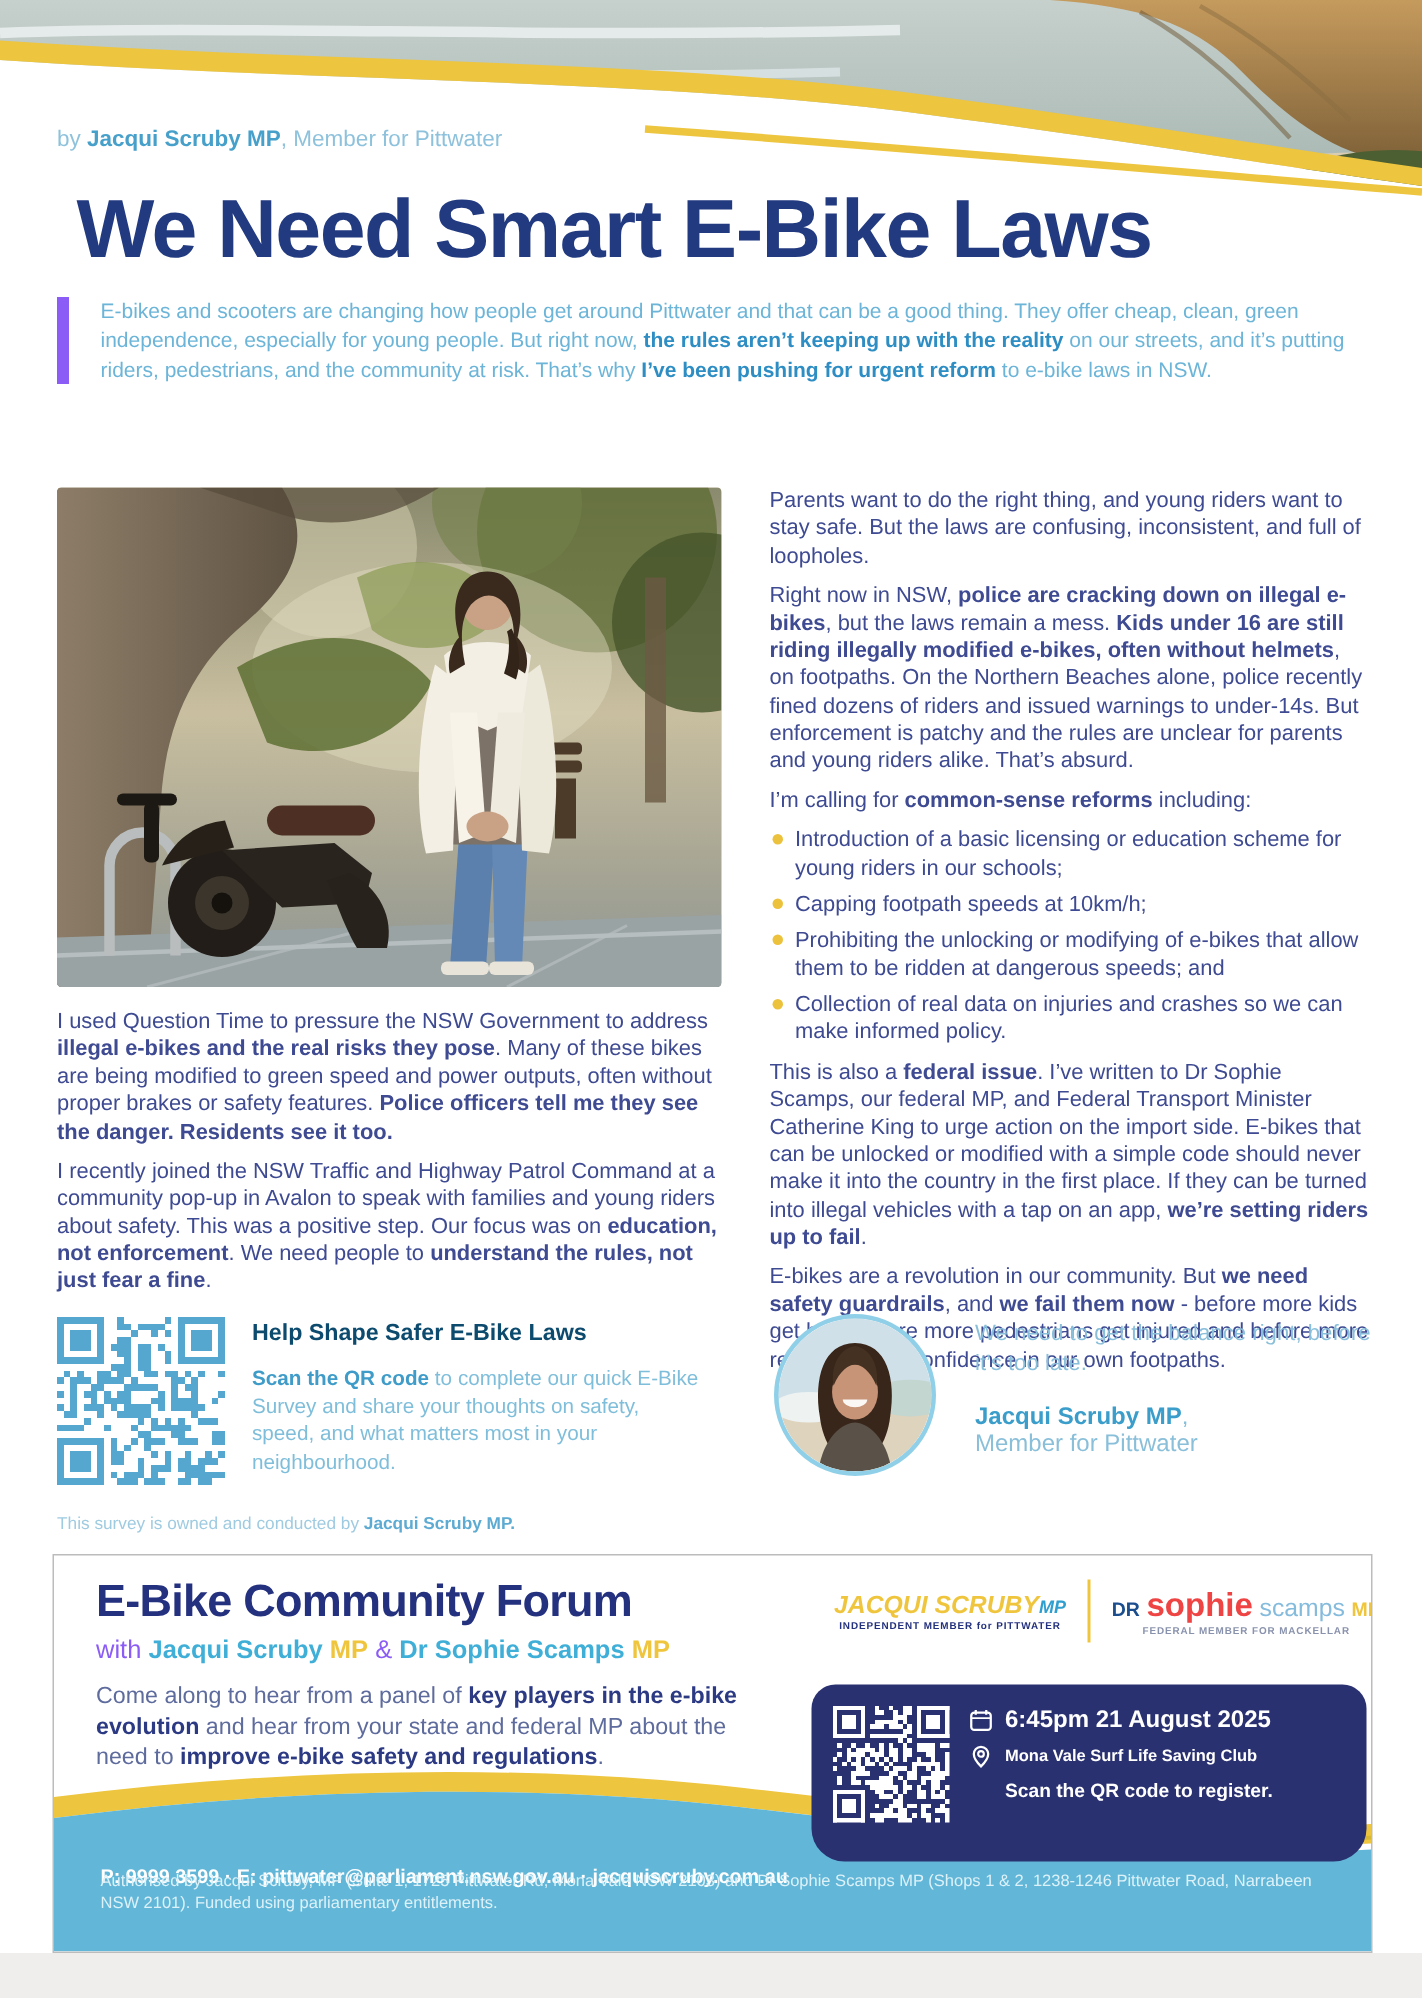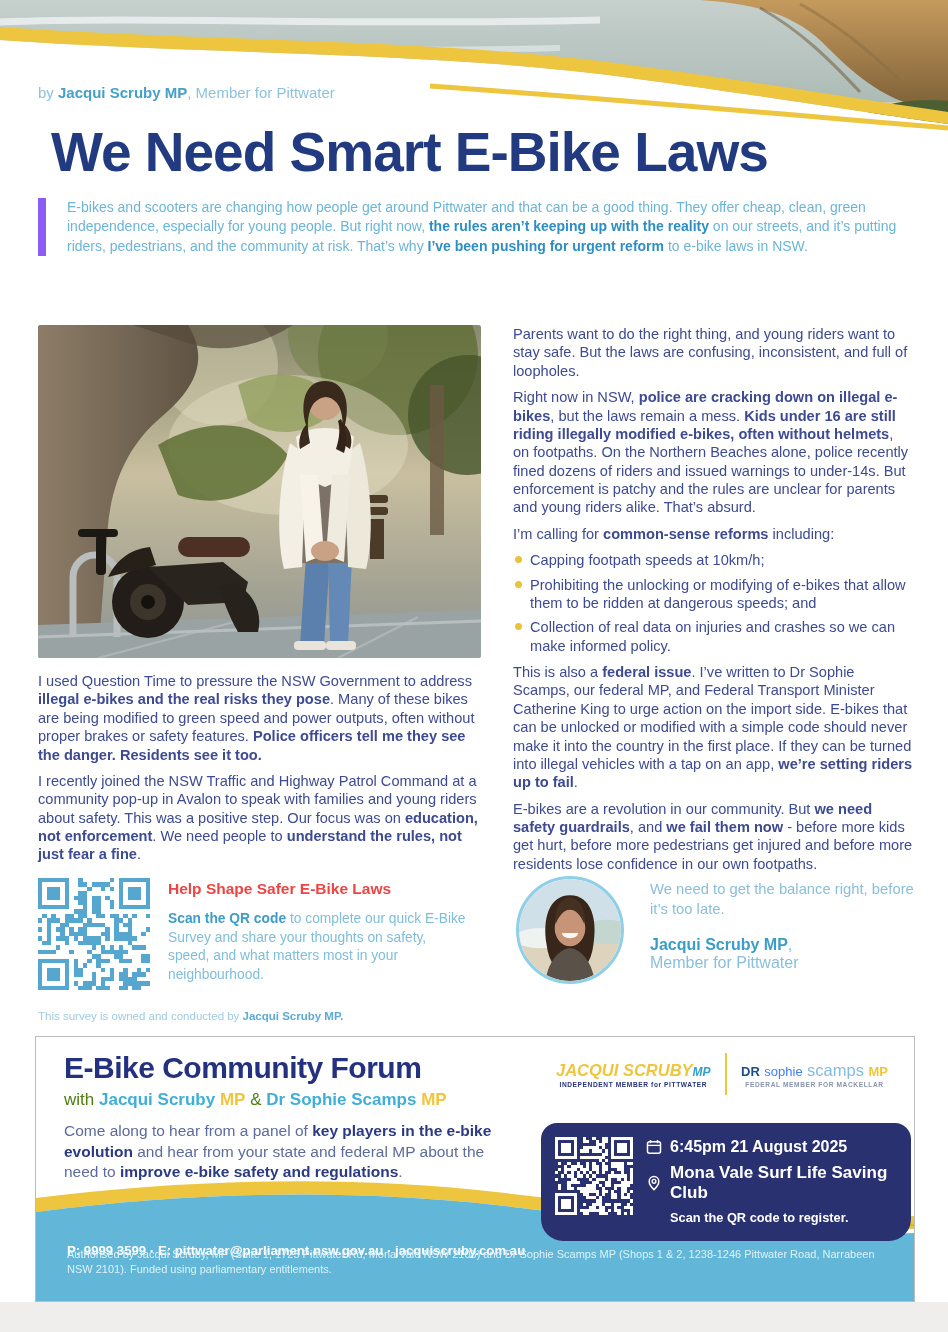--- a/index.html
+++ b/index.html
@@ -4,21 +4,21 @@
 <style>
   html,body{margin:0;padding:0;}
   body{
     width:948px;height:1332px;background:#efeeec;
     font-family:"Liberation Sans", sans-serif;
     -webkit-font-smoothing:antialiased;
   }
   .page{position:relative;width:948px;height:1302px;background:#ffffff;overflow:hidden;}
   .abs{position:absolute;}
   .b{font-weight:700;}
-  .c-light{color:#4d7c0f;}
+  .c-light{color:#8b5cf6;}
   .c-teal{color:#3fafd8;}
   .c-yellow{color:#f0c53e;}
 
   
   .banner{top:0;left:0;width:948px;height:132px;}
   .banner svg{display:block;width:100%;height:100%;}
 
   
   .byline{top:84px;left:38px;font-size:15px;color:#8ec2dc;}
   .byline .name{font-weight:700;color:#47a0ca;}
@@ -39,21 +39,21 @@
   .col-left .bodytext{margin-top:14px;}
   ul.reforms{list-style:none;margin:2px 0 8px 0;padding:0;}
   ul.reforms li{position:relative;padding-left:17px;margin-bottom:6px;font-size:14.6px;line-height:1.26;color:#3e4a91;}
   ul.reforms li .dot{position:absolute;left:2px;top:5px;width:7px;height:7px;border-radius:50%;background:#ecc23c;}
 
   
   .survey{top:878px;left:38px;width:443px;display:flex;gap:18px;}
   .survey-qr{width:112px;height:112px;flex:0 0 auto;}
   .survey-qr svg{width:112px;height:112px;display:block;}
   .survey-text{padding-top:2px;}
-  .survey-heading{font-size:15.5px;font-weight:700;color:#ef4444;margin-bottom:12px;}
+  .survey-heading{font-size:15.5px;font-weight:700;color:#0c4a6e;margin-bottom:12px;}
   .survey-body{font-size:13.8px;line-height:1.35;color:#7fbeda;width:300px;}
   .survey-body .b{color:#3f9cc9;}
   .disclaimer{top:1010px;left:38px;width:460px;font-size:11.5px;color:#9fcbe1;}
   .disclaimer .b{color:#5daBd2;}
 
   
   .quote{top:876px;left:516px;width:400px;display:flex;gap:26px;align-items:flex-start;}
   .avatar{width:102px;height:102px;border-radius:50%;border:3px solid #8fd0e8;box-shadow:0 0 0 2px #ffffff inset;overflow:hidden;flex:0 0 auto;background:#cfe0e8;}
   .avatar svg{display:block;width:100%;height:100%;}
   .quote-text{font-size:14.8px;line-height:1.35;color:#8abfda;padding-top:4px;}
@@ -70,34 +70,34 @@
 
   .logos{top:16px;left:520px;width:348px;display:flex;align-items:center;gap:14px;}
   .logo-jacqui{text-align:center;}
   .logo-jacqui .lg-name{font-size:16.5px;font-weight:700;font-style:italic;color:#f0c53e;letter-spacing:0;white-space:nowrap;}
   .logo-jacqui .lg-mp{font-size:12px;font-weight:700;font-style:italic;color:#2f9fd0;}
   .logo-jacqui .lg-tag{font-size:6.6px;font-weight:700;color:#24317e;letter-spacing:.6px;margin-top:1px;}
   .logo-divider{width:2.5px;height:42px;background:#f0c53e;flex:0 0 auto;}
   .logo-scamps{text-align:center;}
   .logo-scamps .row1{white-space:nowrap;}
   .logo-scamps .lg-dr{font-size:13px;font-weight:700;color:#1c4e8e;}
-  .logo-scamps .lg-first{font-size:13px;font-weight:400;color:#3b82f6;}
+  .logo-scamps .lg-first{font-size:22px;font-weight:700;color:#ef4444;}
   .logo-scamps .lg-last{font-size:16.5px;color:#85bbdc;}
   .logo-scamps .lg-mp{font-size:13px;font-weight:700;color:#f0c53e;}
   .logo-scamps .lg-tag{font-size:6.6px;font-weight:700;color:#8a93ad;letter-spacing:.6px;margin-top:1px;}
 
   .event-box{top:86px;left:505px;width:370px;height:118px;background:#2a3170;border-radius:16px 16px 22px 22px;
              display:flex;gap:13px;padding:14px 14px 0 14px;box-sizing:border-box;color:#fff;}
   .event-qr{width:78px;height:78px;flex:0 0 auto;}
   .event-qr svg{width:78px;height:78px;display:block;}
   .event-lines{padding-top:1px;}
   .event-row{display:flex;align-items:center;gap:8px;margin-bottom:7px;}
   .event-row svg{flex:0 0 auto;display:block;}
   .event-datetime{font-size:16px;font-weight:700;}
-  .event-venue{font-size:17px;font-weight:700;}
+  .event-venue{font-size:11px;font-weight:700;}
   .event-cta{font-size:12.8px;font-weight:700;margin-left:24px;}
 
   .forum-wave{left:0;bottom:0;width:878px;height:130px;}
   .forum-wave svg{display:block;width:100%;height:100%;}
   .footer-contact{left:31px;top:206px;font-size:13.2px;font-weight:700;color:#ffffff;}
   .footer-auth{left:31px;top:228px;width:820px;font-size:11px;line-height:1.4;color:#ddf1f8;}
 </style>
 </head>
 <body>
 
@@ -211,20 +211,21 @@
       <p><span>I used Question Time to pressure the NSW Government to address </span><span class="b">illegal e-bikes and the real risks they pose</span><span>. Many of these bikes are being modified to green speed and power outputs, often without proper brakes or safety features. </span><span class="b">Police officers tell me they see the danger. Residents see it too.</span></p>
       <p><span>I recently joined the NSW Traffic and Highway Patrol Command at a community pop-up in Avalon to speak with families and young riders about safety. This was a positive step. Our focus was on </span><span class="b">education, not enforcement</span><span>. We need people to </span><span class="b">understand the rules, not just fear a fine</span><span>.</span></p>
     </div>
   </div>
 
   <div class="abs col-right bodytext">
     <p><span>Parents want to do the right thing, and young riders want to stay safe. But the laws are confusing, inconsistent, and full of loopholes.</span></p>
     <p><span>Right now in NSW, </span><span class="b">police are cracking down on illegal e-bikes</span><span>, but the laws remain a mess. </span><span class="b">Kids under 16 are still riding illegally modified e-bikes, often without helmets</span><span>, on footpaths. On the Northern Beaches alone, police recently fined dozens of riders and issued warnings to under-14s. But enforcement is patchy and the rules are unclear for parents and young riders alike. That’s absurd.</span></p>
     <p><span>I’m calling for </span><span class="b">common-sense reforms</span><span> including:</span></p>
     <ul class="reforms">
+      <li><span class="dot"></span><span>Introduction of a basic licensing or education scheme for young riders in our schools;</span></li>
       <li><span class="dot"></span><span>Capping footpath speeds at 10km/h;</span></li>
       <li><span class="dot"></span><span>Prohibiting the unlocking or modifying of e-bikes that allow them to be ridden at dangerous speeds; and</span></li>
       <li><span class="dot"></span><span>Collection of real data on injuries and crashes so we can make informed policy.</span></li>
     </ul>
     <p><span>This is also a </span><span class="b">federal issue</span><span>. I’ve written to Dr Sophie Scamps, our federal MP, and Federal Transport Minister Catherine King to urge action on the import side. E-bikes that can be unlocked or modified with a simple code should never make it into the country in the first place. If they can be turned into illegal vehicles with a tap on an app, </span><span class="b">we’re setting riders up to fail</span><span>.</span></p>
     <p><span>E-bikes are a revolution in our community. But </span><span class="b">we need safety guardrails</span><span>, and </span><span class="b">we fail them now</span><span> - before more kids get hurt, before more pedestrians get injured and before more residents lose confidence in our own footpaths.</span></p>
   </div>
 
   <div class="abs survey">
     <div class="survey-qr">

